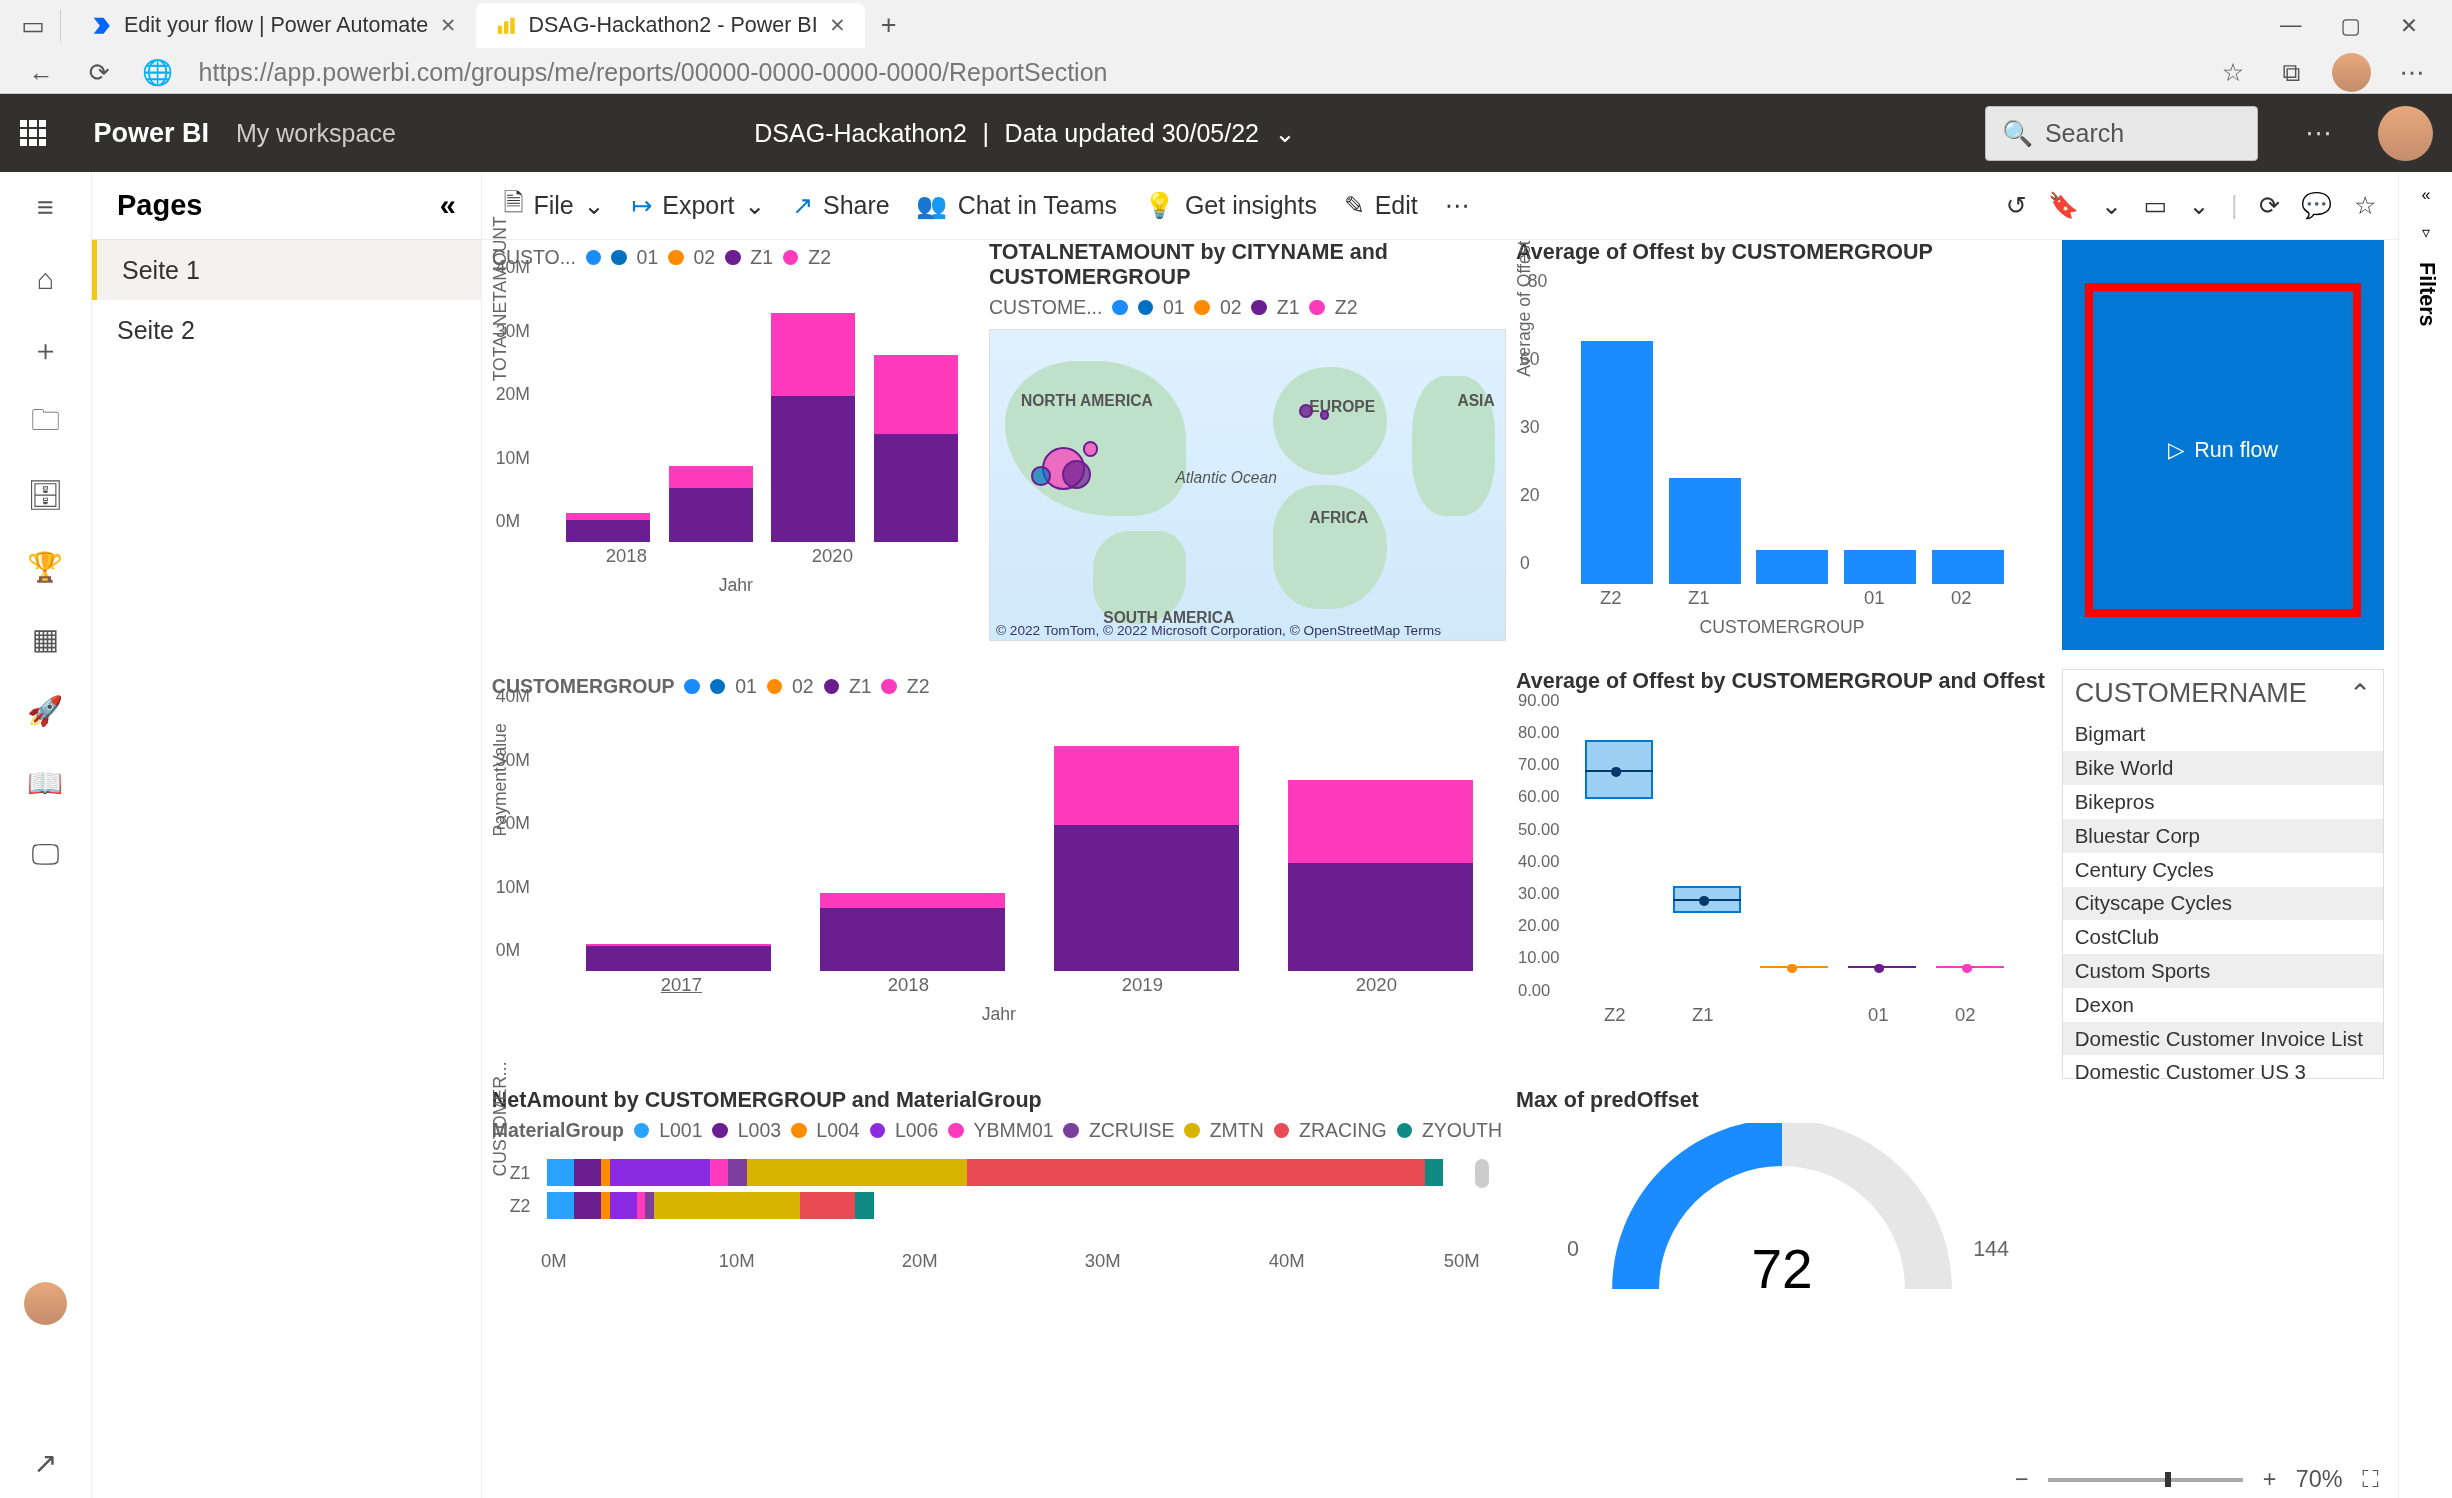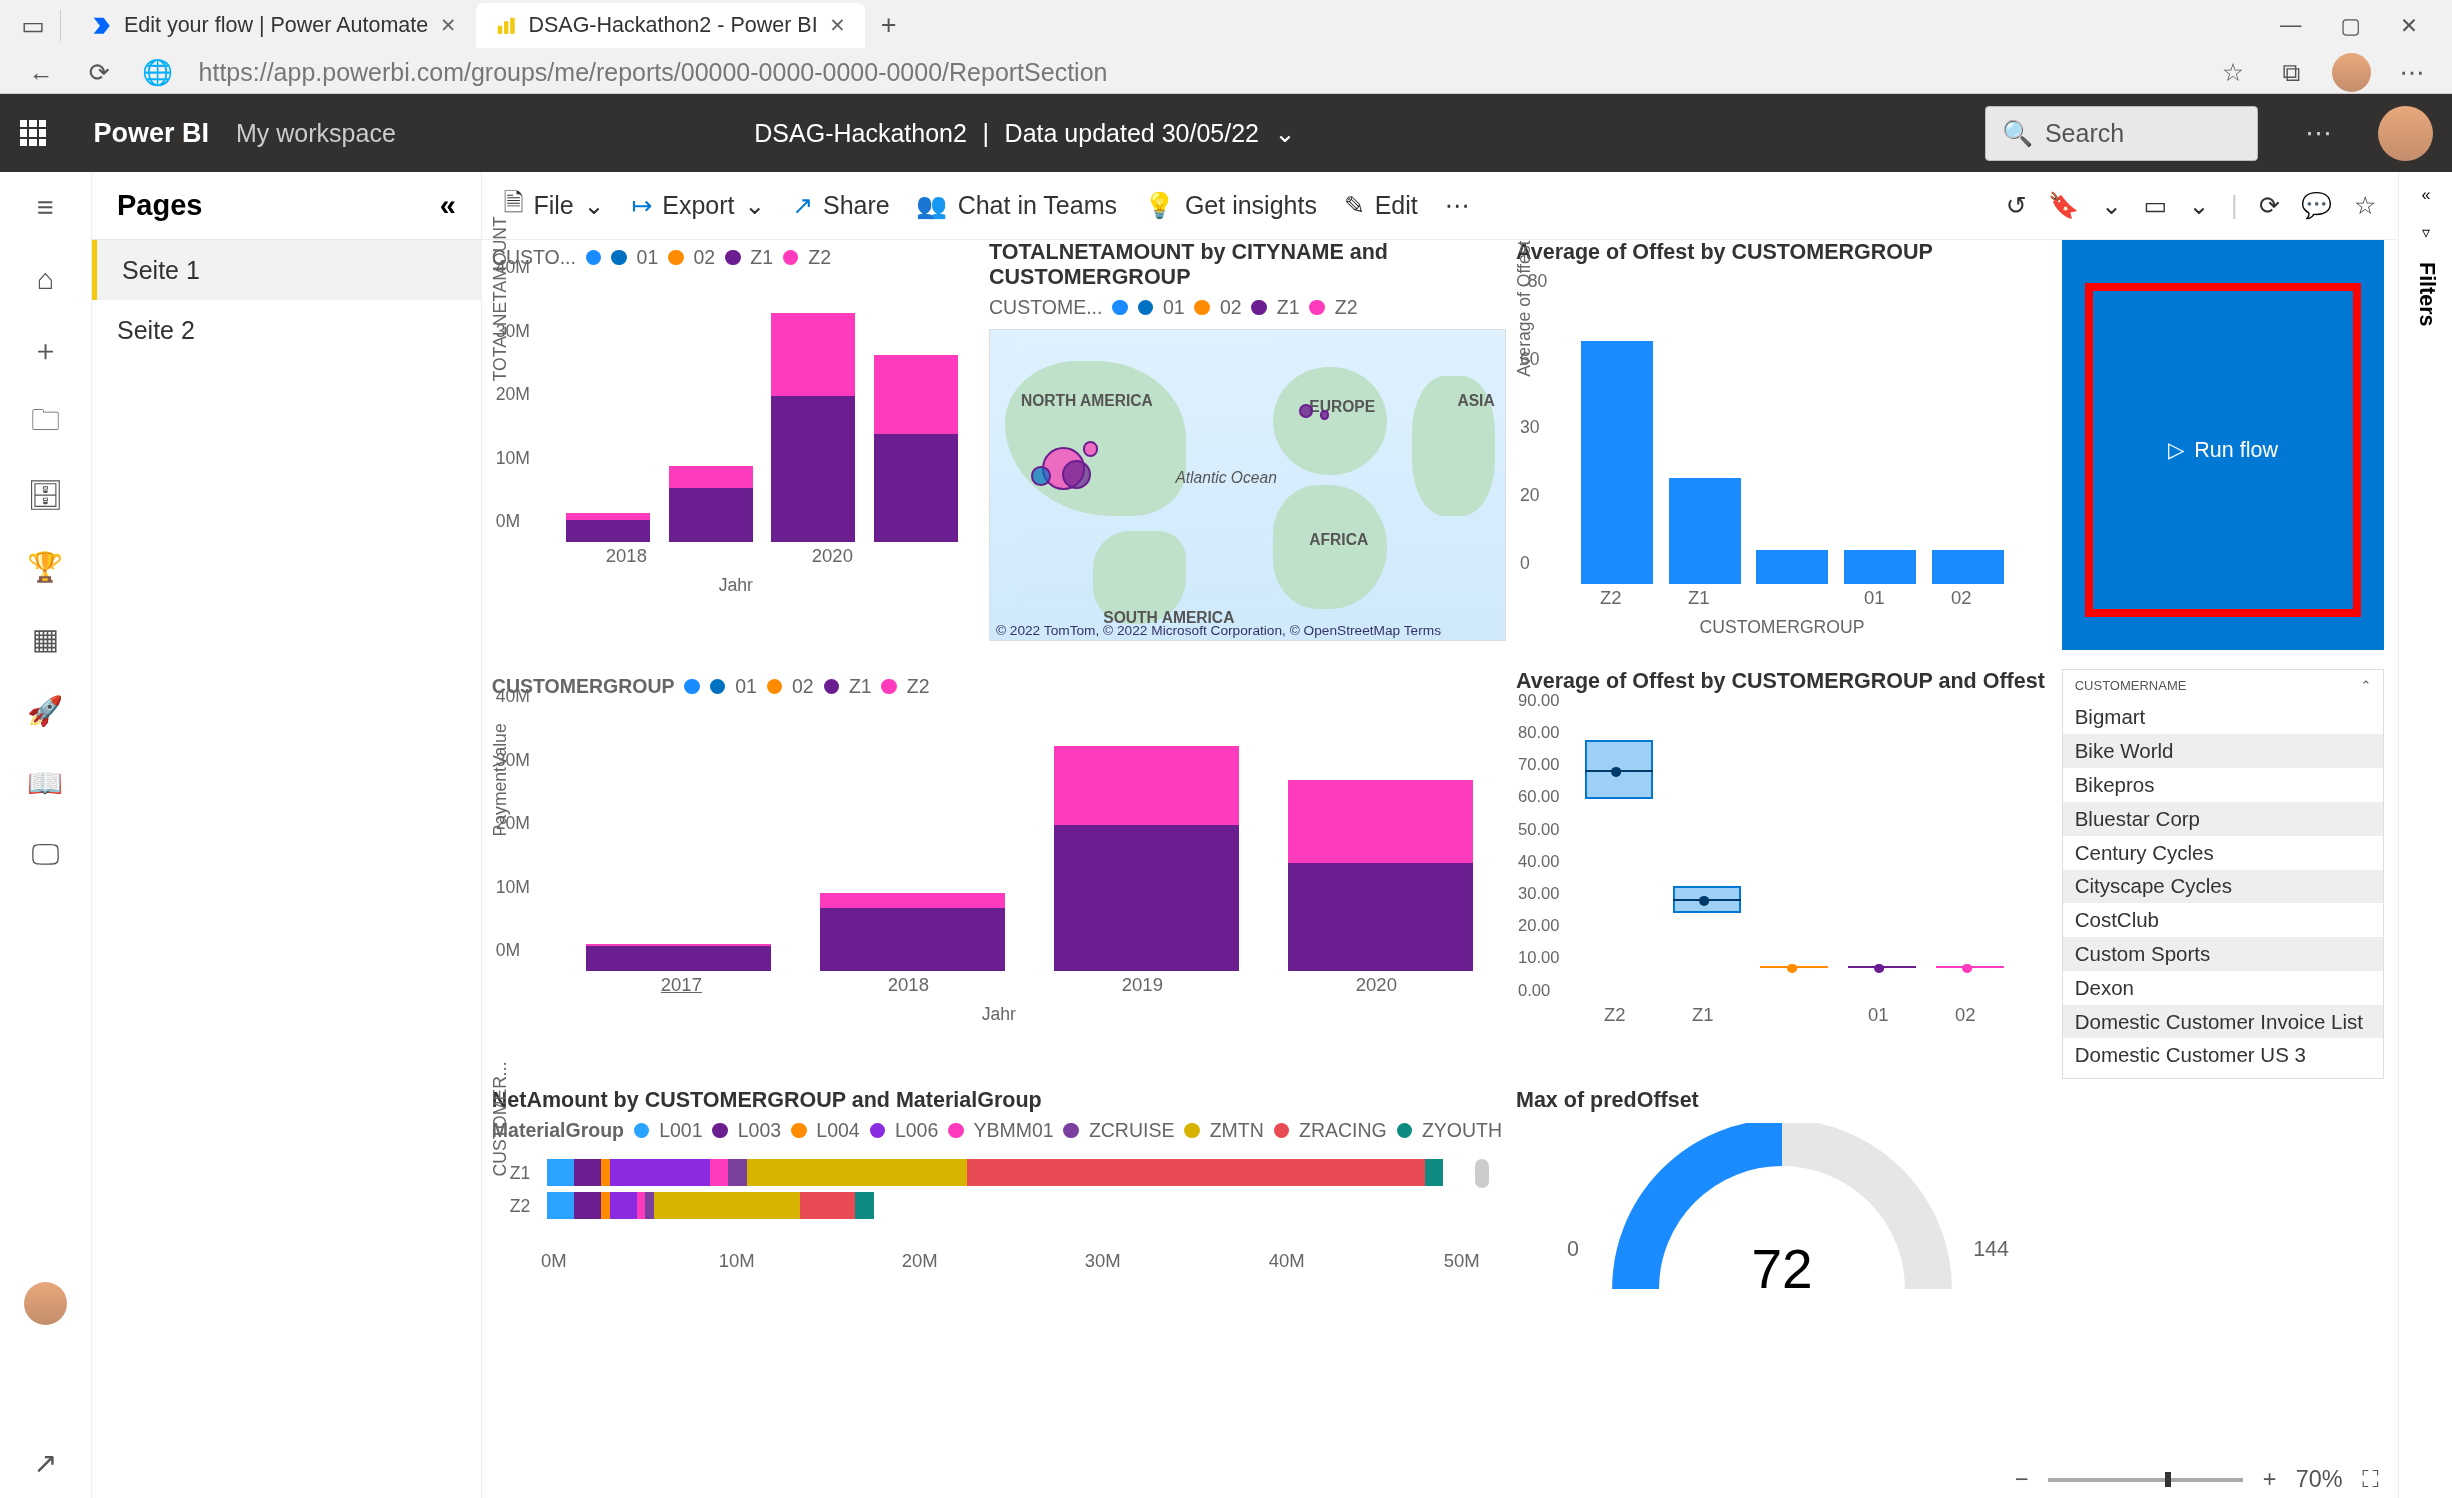--- a/index.html
+++ b/index.html
@@ -59,21 +59,21 @@
 
 #tile1 { left: 9.8px; top: 0px; width: 488px; height: 410px; }
 #tile-map { left: 507px; top: 0px; width: 517px; height: 410px; }
 #tile-bar3 { left: 1034px; top: 0px; width: 532px; height: 410px; }
 #tile-flow { left: 1580px; top: 0px; width: 322px; height: 410px; background:#0078d4; }
 #tile-flow .inner { position:absolute; inset:43px 23.4px 33px 23.4px; border:8.8px solid #ff0000; display:flex; align-items:center; justify-content:center; color:#fff; font-size:21.5px; gap:9.8px; }
 
 #tile4 { left: 9.8px; top: 429px; width: 1014px; height: 410px; }
 #tile-box { left: 1034px; top: 429px; width: 532px; height: 410px; }
 #tile-slicer { left: 1580px; top: 429px; width: 322px; height: 410px; border:1px solid #ddd; }
-.slicer-header { font-size:13px; padding:7.8px 11.7px; color:#555; display:flex; justify-content:space-between; align-items:center;}
+.slicer-header { font-size:27px; padding:7.8px 11.7px; color:#555; display:flex; justify-content:space-between; align-items:center;}
 .slicer-list { overflow-y:auto; height: 371px; }
 .slicer-item { font-size:20.5px; padding: 4.9px 11.7px; color:#333; }
 .slicer-item.alt { background:#eee; }
 
 #tile-net { left: 9.8px; top: 848px; width: 1014px; height: 234px; }
 #tile-gauge { left: 1034px; top: 848px; width: 532px; height: 234px; }
 
 
 .zoom-footer { position:absolute; bottom: 5.9px; right: 19.5px; display:flex; align-items:center; gap: 19.5px; font-size:23.4px; color:#555; }
 .zoom-slider { width: 195px; height:3.9px; background:#aaa; position:relative; }
@@ -305,21 +305,21 @@
         </div>
         <div class="map-img">
           <div class="continent" style="left:3%; top:10%; width:35%; height:50%; border-radius:40% 50% 30% 60%;"></div>
           <div class="continent" style="left:55%; top:12%; width:22%; height:35%; border-radius:50%;"></div>
           <div class="continent" style="left:82%; top:15%; width:16%; height:45%; border-radius:40%;"></div>
           <div class="continent" style="left:55%; top:50%; width:22%; height:40%; border-radius:40% 50% 50% 40%;"></div>
           <div class="continent" style="left:20%; top:65%; width:18%; height:30%; border-radius:40% 30% 50% 40%;"></div>
           <div class="map-label" style="left:6%; top:20%;">NORTH AMERICA</div>
           <div class="map-label" style="left:62%; top:22%;">EUROPE</div>
           <div class="map-label" style="right:2%; top:20%;">ASIA</div>
-          <div class="map-label" style="left:62%; top:58%;margin-top:22px;">AFRICA</div>
+          <div class="map-label" style="left:62%; top:58%;">AFRICA</div>
           <div class="map-label" style="left:22%; bottom:4%;">SOUTH AMERICA</div>
           <div class="map-label" style="left:36%; top:45%; font-style:italic; font-weight:400;">Atlantic Ocean</div>
 
           <div class="map-dot" style="left:10%; top:38%; width:43px; height:43px; background:rgba(255,59,189,.7);"></div>
           <div class="map-dot" style="left:14%; top:42%; width:29px; height:29px; background:rgba(107,30,143,.7);"></div>
           <div class="map-dot" style="left:8%; top:44%; width:19.5px; height:19.5px; background:rgba(0,112,192,.7);"></div>
           <div class="map-dot" style="left:18%; top:36%; width:15.6px; height:15.6px; background:rgba(255,59,189,.7);"></div>
           <div class="map-dot" style="left:60%; top:24%; width:13.7px; height:13.7px; background:rgba(107,30,143,.8);"></div>
           <div class="map-dot" style="left:64%; top:26%; width:9.8px; height:9.8px; background:rgba(107,30,143,.8);"></div>
           <div class="map-attr">© 2022 TomTom, © 2022 Microsoft Corporation, © OpenStreetMap Terms</div>

